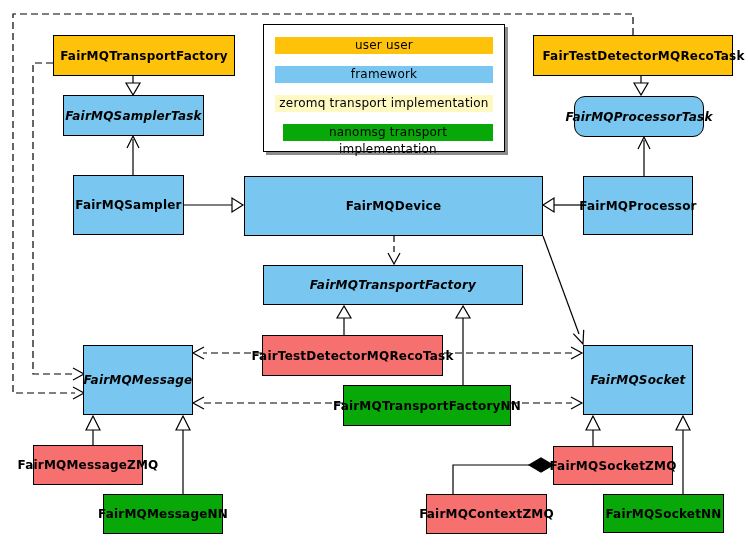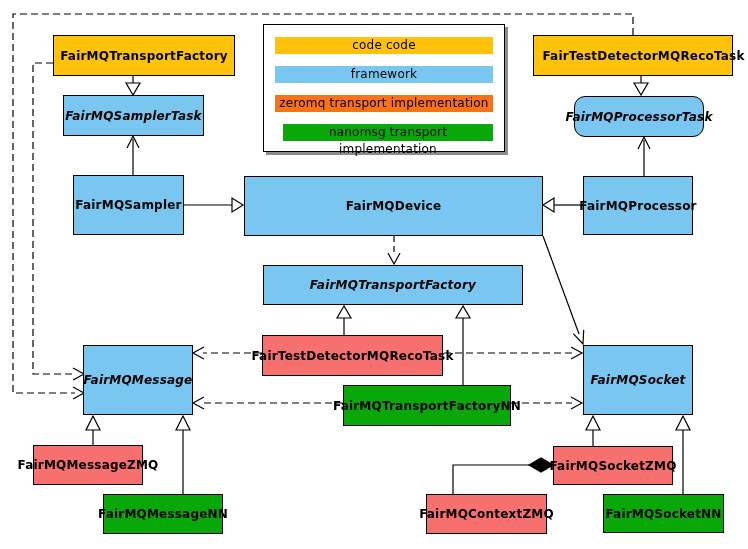--- a/index.html
+++ b/index.html
@@ -144,23 +144,23 @@
       </g>
 
       <g>
         <path d="M529,465 H453 V494"></path>
         <polygon points="529,465 541,458 553,465 541,472" fill="#000"></polygon>
       </g>
     </g>
   </svg>
 
   <div id="legend">
-    <div class="legend-item" style="background: rgb(255, 194, 10);">code code</div>
+    <div class="legend-item" style="background: rgb(255, 194, 10);">user user</div>
     <div class="legend-item" style="background: rgb(121, 199, 240);">framework</div>
-    <div class="legend-item" style="background: #f97316;">zeromq transport implementation</div>
+    <div class="legend-item" style="background: #fef9c3;">zeromq transport implementation</div>
     <div class="legend-item" style="background: rgb(7, 168, 7); margin-left: 8px;">nanomsg transport implementation</div>
   </div>
 
   <div class="node" style="left: 53px; top: 35px; width: 182px; height: 41px; background: rgb(255, 194, 10);">FairMQTransportFactory</div>
   <div class="node" style="left: 533px; top: 35px; width: 200px; height: 41px; background: rgb(255, 194, 10); padding-left: 21px;">FairTestDetectorMQRecoTask</div>
   <div class="node abstract" style="left: 63px; top: 95px; width: 141px; height: 41px; background: rgb(121, 199, 240);">FairMQSamplerTask</div>
   <div class="node abstract" style="left: 574px; top: 96px; width: 130px; height: 41px; background: rgb(121, 199, 240); border-radius: 11px;">FairMQProcessorTask</div>
   <div class="node" style="left: 73px; top: 175px; width: 111px; height: 60px; background: rgb(121, 199, 240);">FairMQSampler</div>
   <div class="node" style="left: 244px; top: 176px; width: 299px; height: 60px; background: rgb(121, 199, 240);">FairMQDevice</div>
   <div class="node" style="left: 583px; top: 176px; width: 110px; height: 59px; background: rgb(121, 199, 240);">FairMQProcessor</div>

